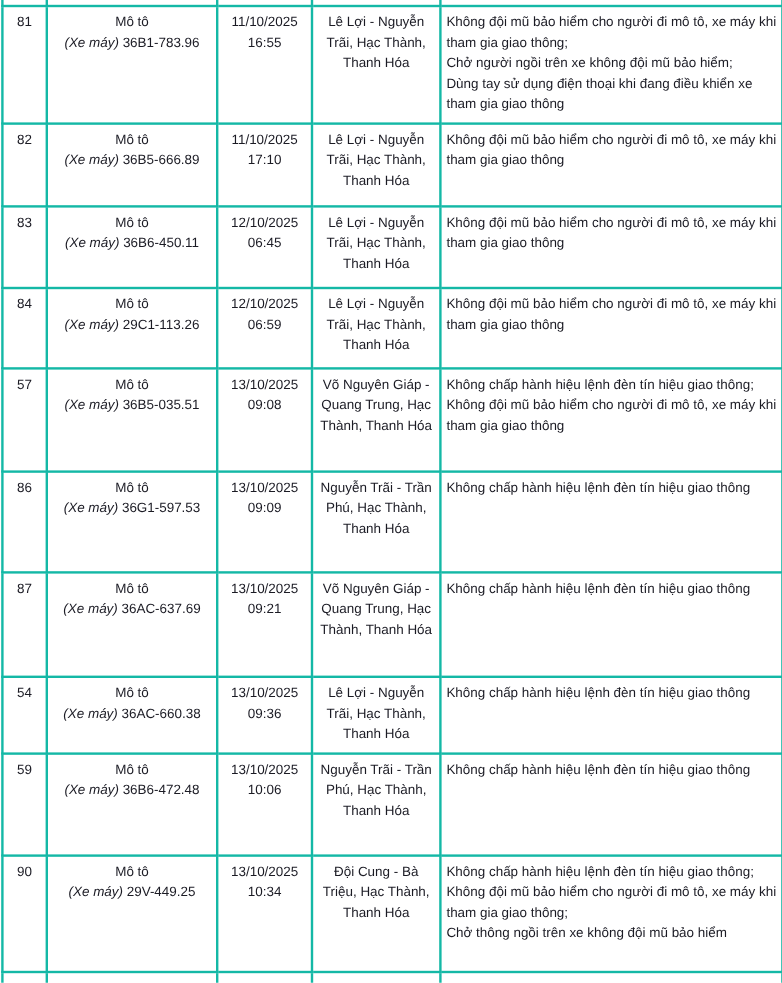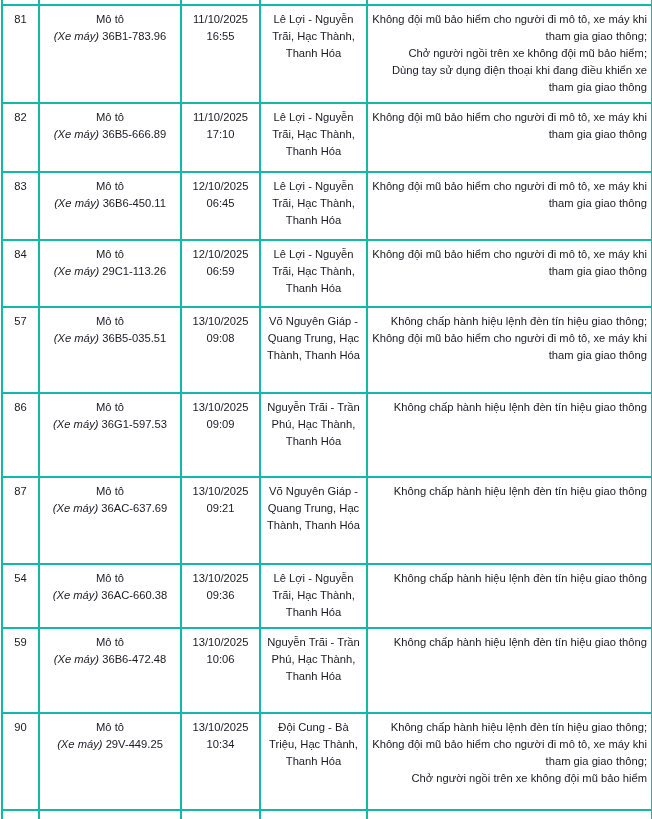--- a/index.html
+++ b/index.html
@@ -27,21 +27,21 @@
     border: 2px solid #14b8a6;
     vertical-align: top;
     text-align: center;
     padding: 5px 4px 4px 4px;
     overflow: hidden;
   }
   tr.partial-top td { border-top: none; padding: 0; }
   tr.partial-bottom td { border-bottom: none; padding: 0; }
   td.c-vio { padding-left: 4px; padding-right: 4px; }
   .veh-note { font-style: italic; text-align: center; }
-  .violation-line { text-align: right; }
+  .violation-line { text-align: left; }
 </style>
 </head>
 <body>
 
 <div class="viewport">
   <table class="vtable">
     <colgroup>
       <col style="width:37px">
       <col style="width:142px">
       <col style="width:79px">
@@ -211,21 +211,21 @@
           <div><span class="veh-note">(Xe máy)</span> <span>29V-449.25</span></div>
         </td>
         <td class="c-dt">
           <div>13/10/2025</div>
           <div>10:34</div>
         </td>
         <td class="c-loc">Đội Cung - Bà Triệu, Hạc Thành, Thanh Hóa</td>
         <td class="c-vio">
             <div class="violation-line">Không chấp hành hiệu lệnh đèn tín hiệu giao thông;</div>
             <div class="violation-line">Không đội mũ bảo hiểm cho người đi mô tô, xe máy khi tham gia giao thông;</div>
-            <div class="violation-line">Chở người ngồi trên xe không đội mũ bảo hiểm</div>
+            <div class="violation-line">Chở thông ngồi trên xe không đội mũ bảo hiểm</div>
           </td>
       </tr>
 
       <tr class="partial-bottom" style="height:30px">
         <td></td>
         <td></td>
         <td></td>
         <td></td>
         <td></td>
       </tr>

